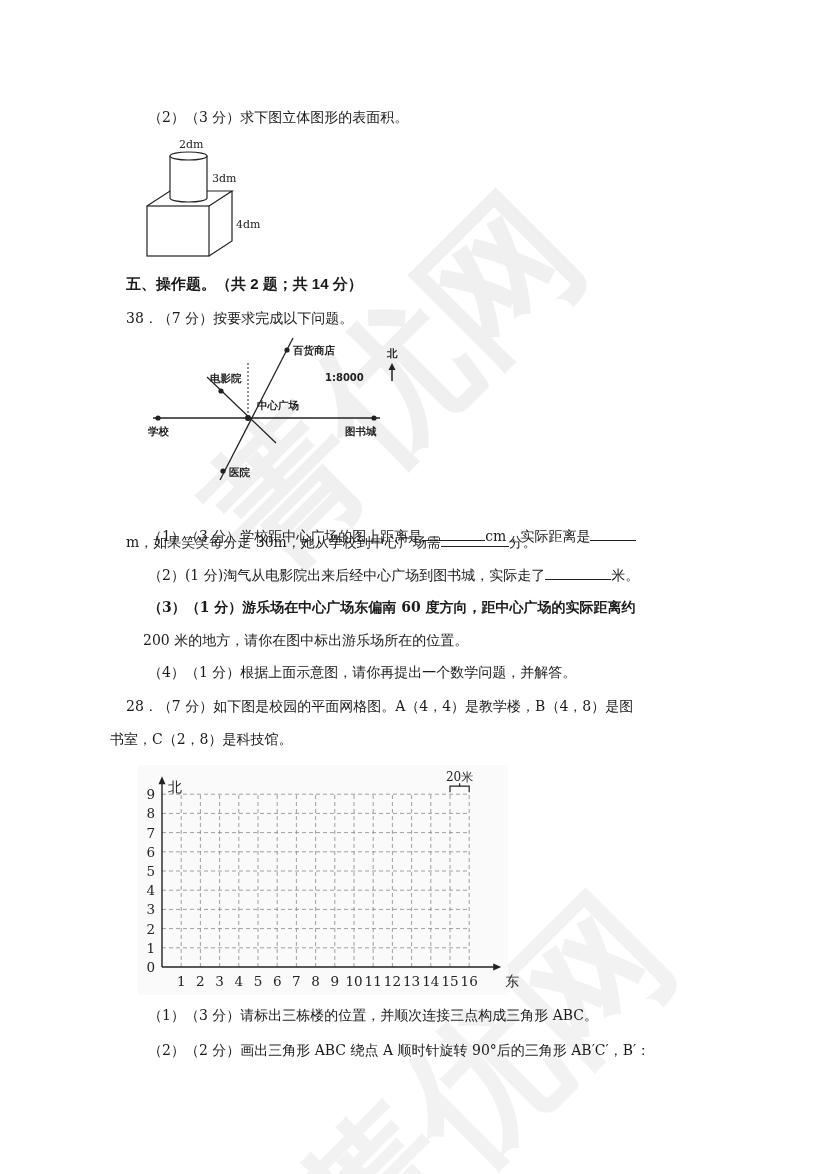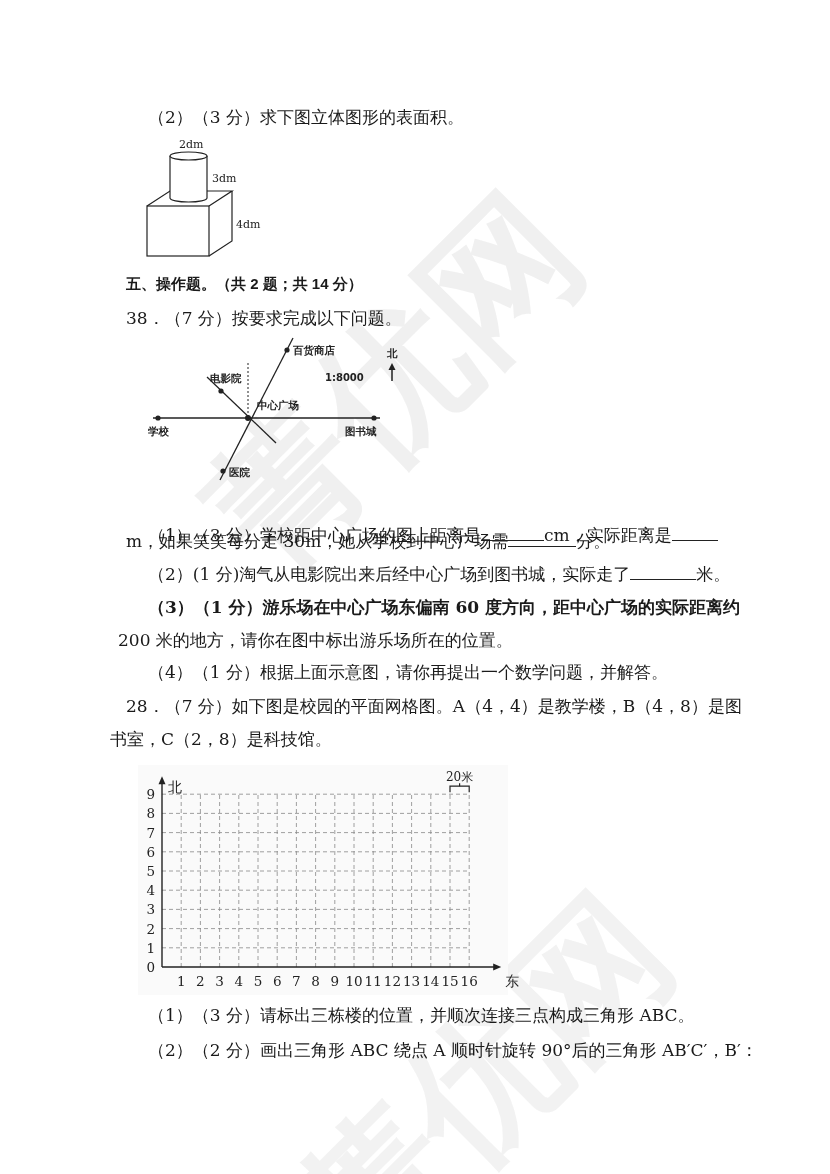--- a/index.html
+++ b/index.html
@@ -1,18 +1,18 @@
 <!DOCTYPE html>
 <html><head>
 <meta charset="utf-8">
 <style>
   html, body { margin:0; padding:0; background:#ffffff; }
   body { width:830px; height:1174px; position:relative; overflow:hidden;
          font-family:"DejaVu Serif","Liberation Serif",serif; color:#1a1a1a; }
-  .line { position:absolute; font-size:17px; line-height:20px; white-space:nowrap; }
+  .line { position:absolute; font-size:14px; line-height:20px; white-space:nowrap; }
   .bold { font-family:Liberation Sans, sans-serif; font-weight:bold; font-size:15px; }
   .blank { display:inline-block; border-bottom:1px solid #222; height:15px; vertical-align:baseline; }
   svg { position:absolute; overflow:visible; }
   .svgtxt { font-family:"DejaVu Serif","Liberation Serif",serif; fill:#222; }
   .svgsans { font-family:"DejaVu Sans","Liberation Sans",sans-serif; fill:#222; }
   .watermark { position:absolute; pointer-events:none; }
 </style>
 </head>
 <body>
 
@@ -81,21 +81,21 @@
 <div class="line" style="left:148px; top:525px;">
   <span>（1）（3 分）学校距中心广场的图上距离是</span><span class="blank" style="width:63px;"></span><span>cm，实际距离是</span><span class="blank" style="width:46px;"></span>
 </div>
 <div class="line" style="left:126px; top:531px;">
   <span>m，如果笑笑每分走 30m，她从学校到中心广场需</span><span class="blank" style="width:68px;"></span><span>分。</span>
 </div>
 <div class="line" style="left:148px; top:564px;">
   <span>（2）(1 分)淘气从电影院出来后经中心广场到图书城，实际走了</span><span class="blank" style="width:66px;"></span><span>米。</span>
 </div>
 <div class="line" style="left:148px; top:597px;font-weight:bold;">（3）（1 分）游乐场在中心广场东偏南 60 度方向，距中心广场的实际距离约</div>
-<div class="line" style="left:118px; top:630px;">200 米的地方，请你在图中标出游乐场所在的位置。</div>
+<div class="line" style="left:143px; top:630px;">200 米的地方，请你在图中标出游乐场所在的位置。</div>
 <div class="line" style="left:148px; top:662px;">（4）（1 分）根据上面示意图，请你再提出一个数学问题，并解答。</div>
 
 <div class="line" style="left:126px; top:696px;">28．（7 分）如下图是校园的平面网格图。A（4，4）是教学楼，B（4，8）是图</div>
 <div class="line" style="left:110px; top:729px;">书室，C（2，8）是科技馆。</div>
 
 <svg id="grid-chart" width="370" height="230" style="left:138px; top:765px;">
   <rect x="0" y="0" width="370" height="230" fill="#fafafa"></rect>
   <g id="grid-lines">
       <line x1="43.2" y1="202" x2="43.2" y2="29.200000000000017" stroke="#888" stroke-width="0.8" stroke-dasharray="4,3"></line>
       <line x1="62.4" y1="202" x2="62.4" y2="29.200000000000017" stroke="#888" stroke-width="0.8" stroke-dasharray="4,3"></line>

